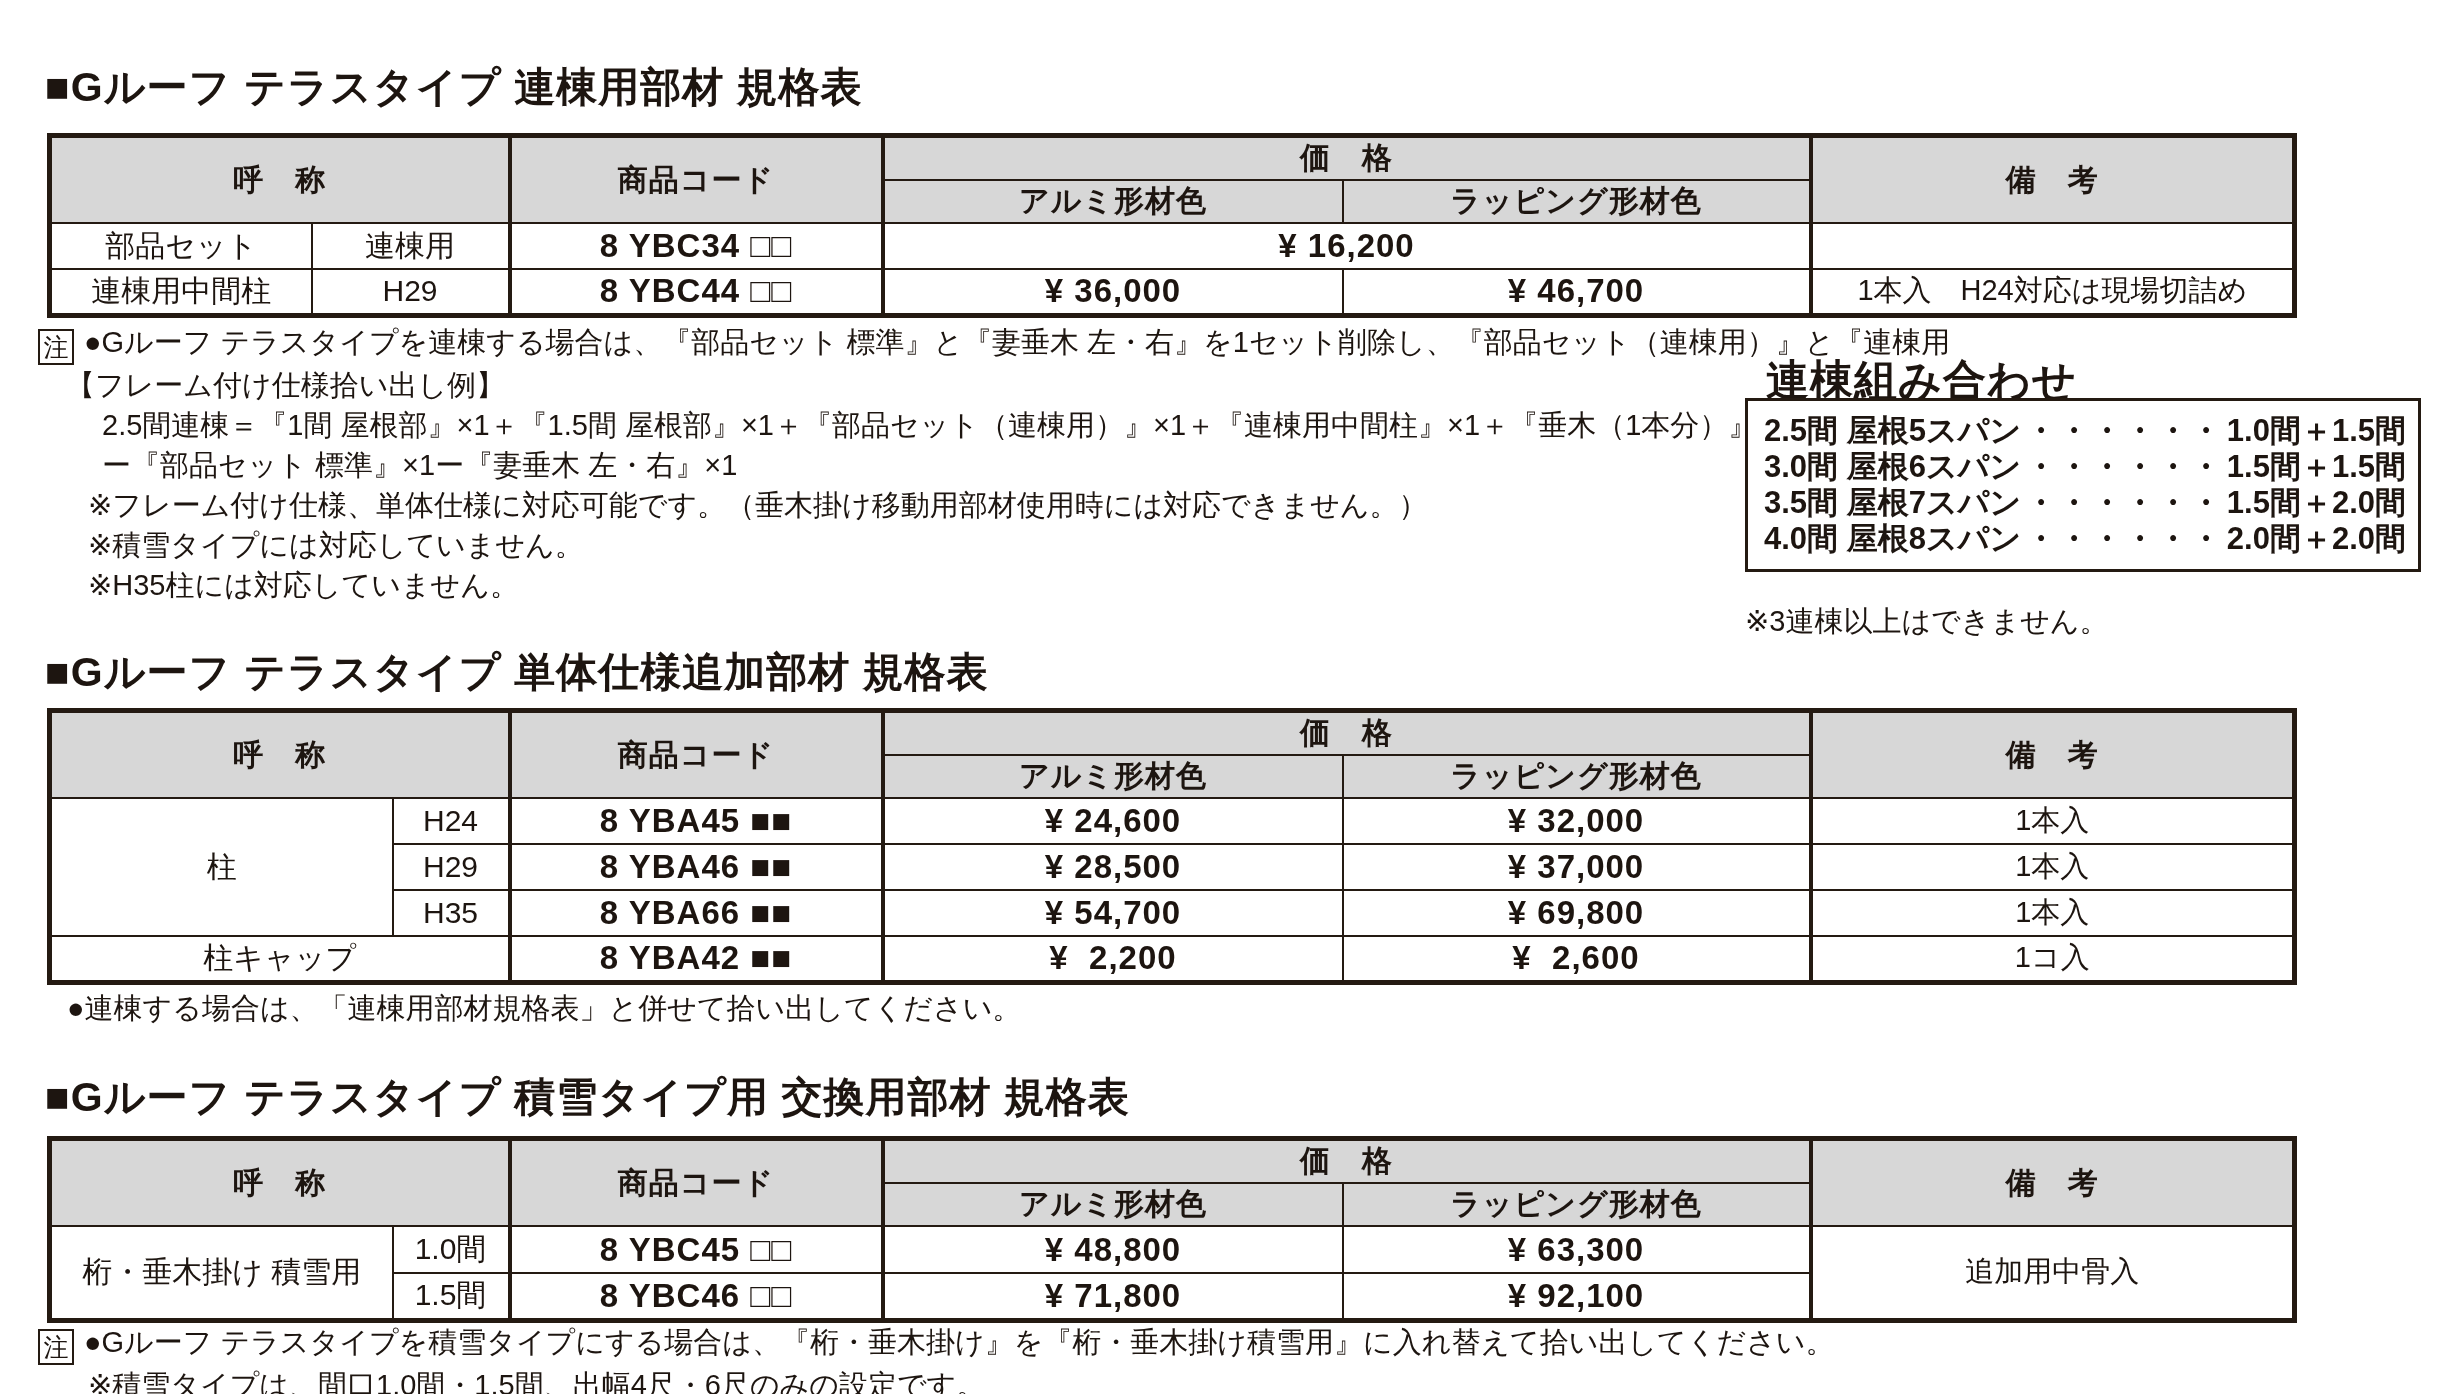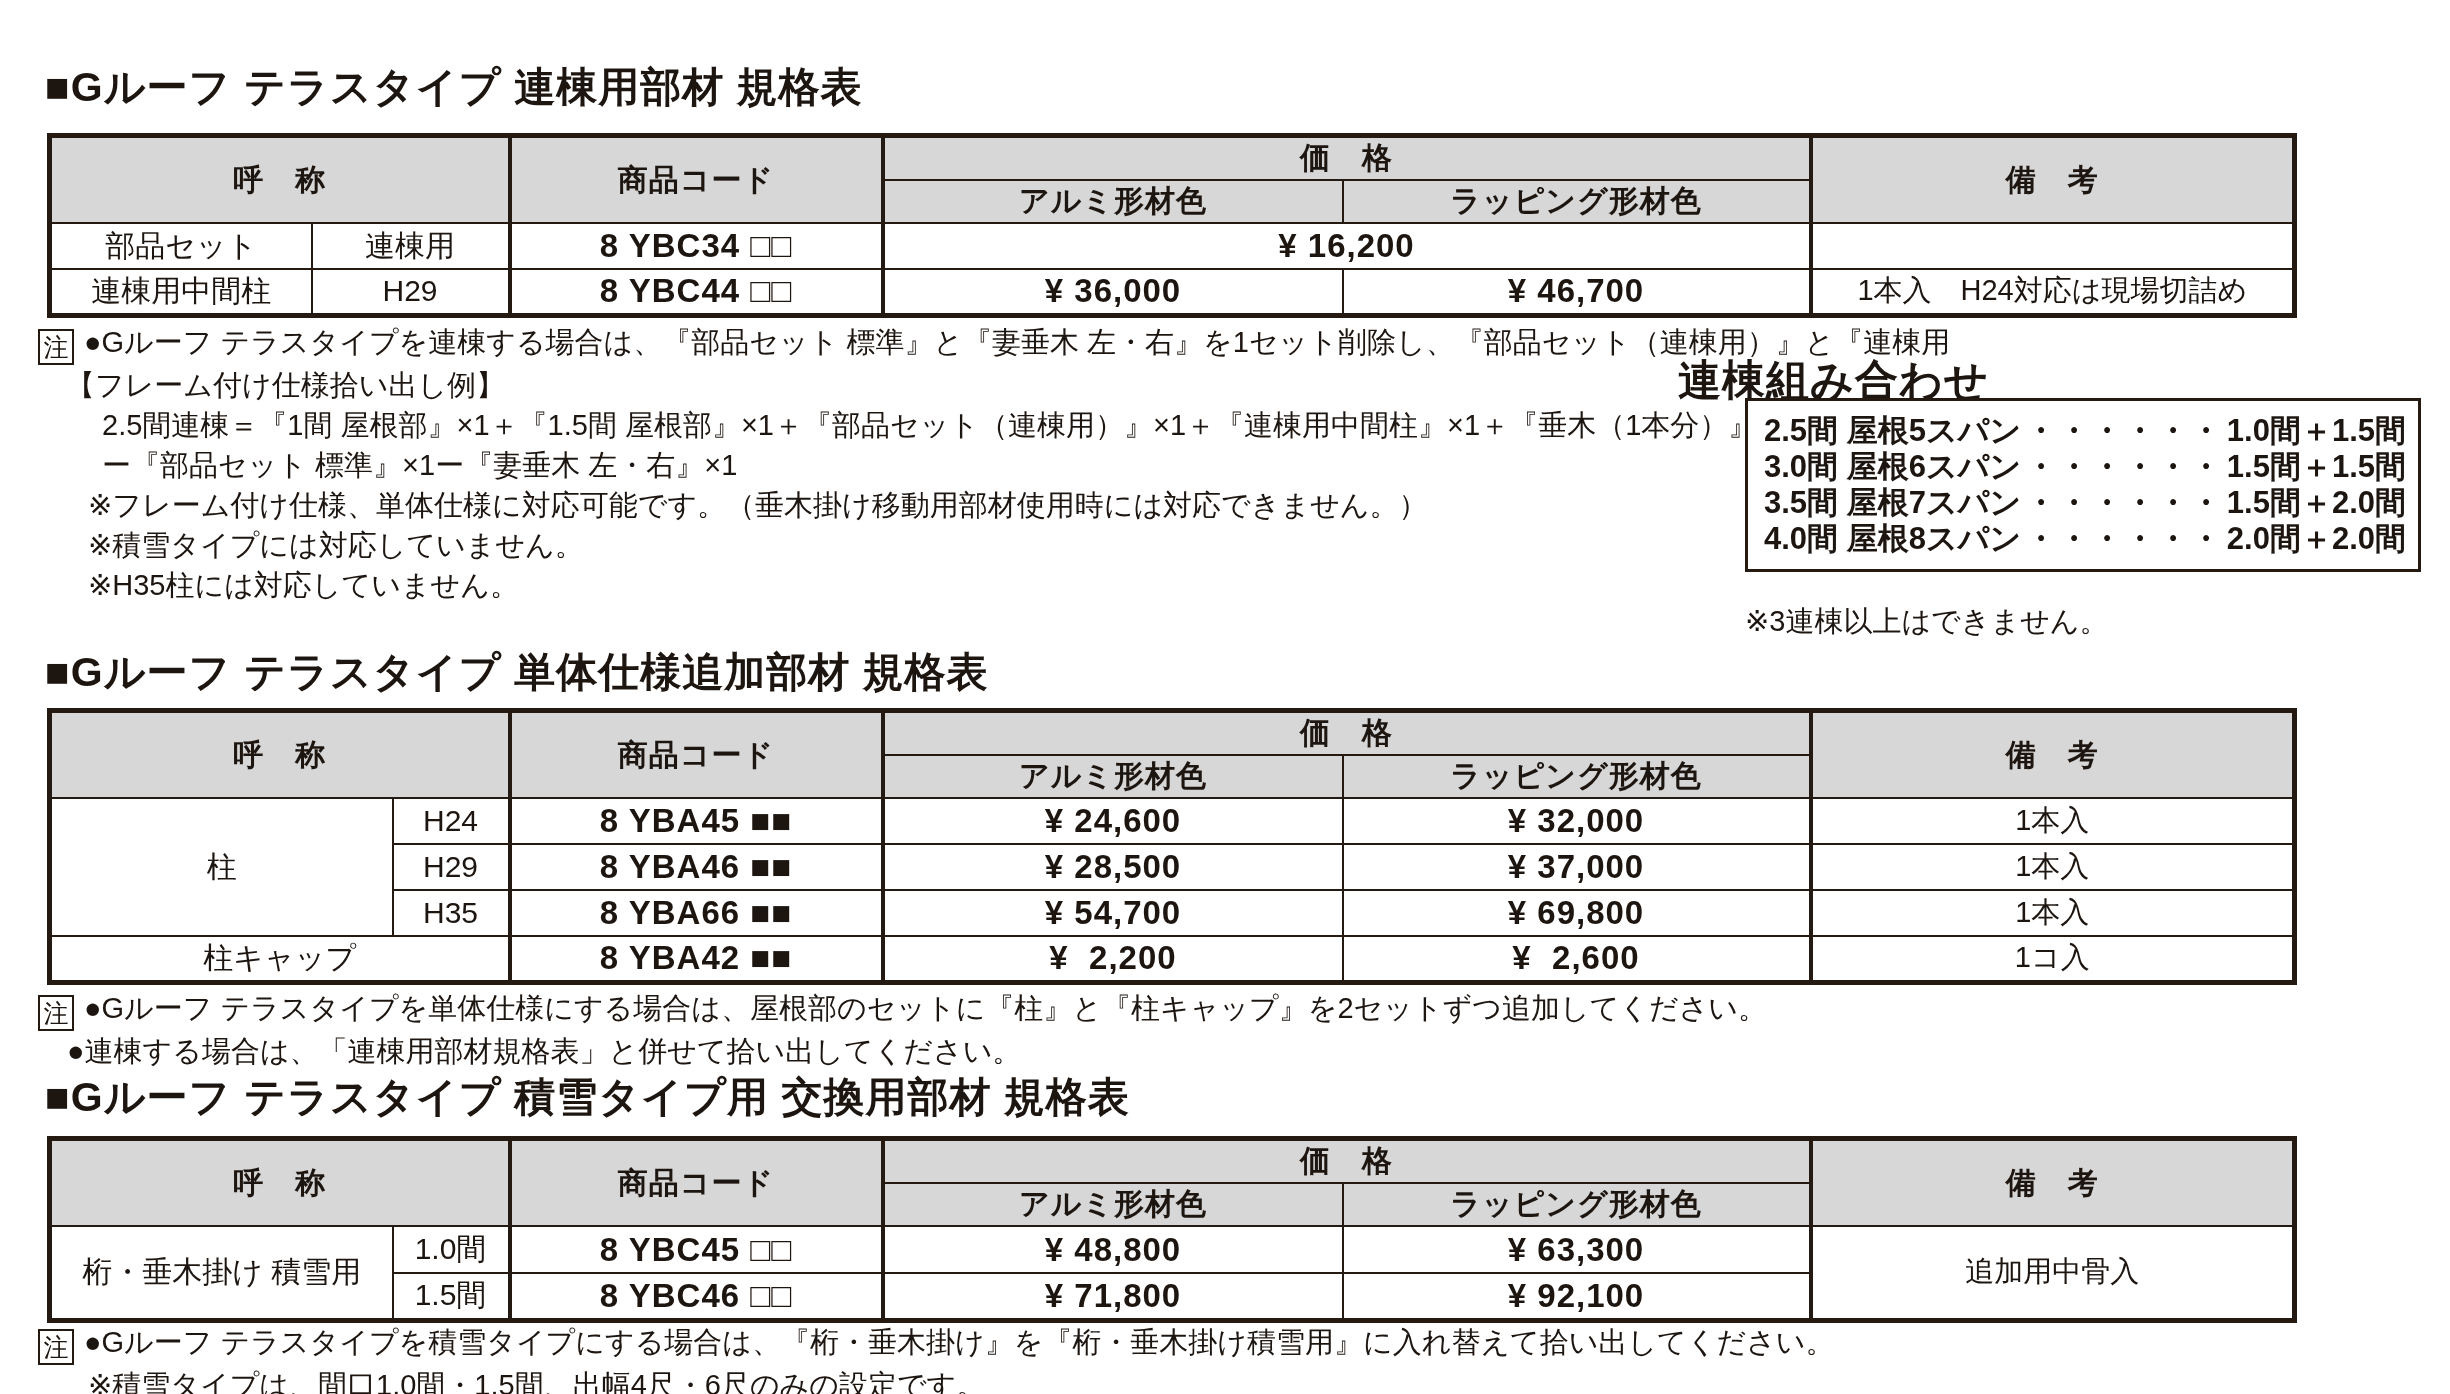--- a/index.html
+++ b/index.html
@@ -105,21 +105,21 @@
 <div class="abs note-block" style="left:38px; top:322px;">
   <div><span class="note-mark">注</span><span>●Gルーフ テラスタイプを連棟する場合は、『部品セット 標準』と『妻垂木 左・右』を1セット削除し、『部品セット（連棟用）』と『連棟用</span></div>
   <div class="indent-brkt">【フレーム付け仕様拾い出し例】</div>
   <div class="indent-frml">2.5間連棟＝『1間 屋根部』×1＋『1.5間 屋根部』×1＋『部品セット（連棟用）』×1＋『連棟用中間柱』×1＋『垂木（1本分）』×1</div>
   <div class="indent-frml">ー『部品セット 標準』×1ー『妻垂木 左・右』×1</div>
   <div class="indent-star">※フレーム付け仕様、単体仕様に対応可能です。（垂木掛け移動用部材使用時には対応できません。）</div>
   <div class="indent-star">※積雪タイプには対応していません。</div>
   <div class="indent-star">※H35柱には対応していません。</div>
 </div>
 
-<div class="abs combos-title" style="left:1678px; top:352px;">連棟組み合わせ</div>
+<div class="abs combos-title" style="left:1766px; top:352px;">連棟組み合わせ</div>
 
 <div class="abs combos-box" style="left:1745px; top:398px;">
   <div class="combo-row">
     <span class="combo-label">2.5間 屋根5スパン</span>
       <span class="combo-dots">・・・・・・・・・・・</span>
       <span class="combo-value">1.0間＋1.5間</span>
   </div>
   <div class="combo-row">
     <span class="combo-label">3.0間 屋根6スパン</span>
       <span class="combo-dots">・・・・・・・・・・・</span>
@@ -189,21 +189,20 @@
       <td class="name" colspan="2">柱キャップ</td>
       <td class="code c-code">8 YBA42 ■■</td>
       <td class="price">¥  2,200</td>
       <td class="price">¥  2,600</td>
       <td class="biko c-biko">1コ入</td>
     </tr>
   </tbody>
 </table>
 
 <div class="abs note-block" style="left:38px; top:988px;">
-  <div><span class="note-mark">注</span><span>●Gルーフ テラスタイプを単体仕様にする場合は、屋根部のセットに『柱』と『柱キャップ』を2セットずつ追加してください。</span></div>
   <div class="indent-dot">●連棟する場合は、「連棟用部材規格表」と併せて拾い出してください。</div>
 </div>
 
 <div class="abs sec-title" style="left:45px; top:1070px;">■Gルーフ テラスタイプ 積雪タイプ用 交換用部材 規格表</div>
 
 <table class="spec abs" style="left:47px; top:1136px; width:2250px;">
   <colgroup>
     <col style="width:343px">
       <col style="width:117px">
       <col style="width:373px">

